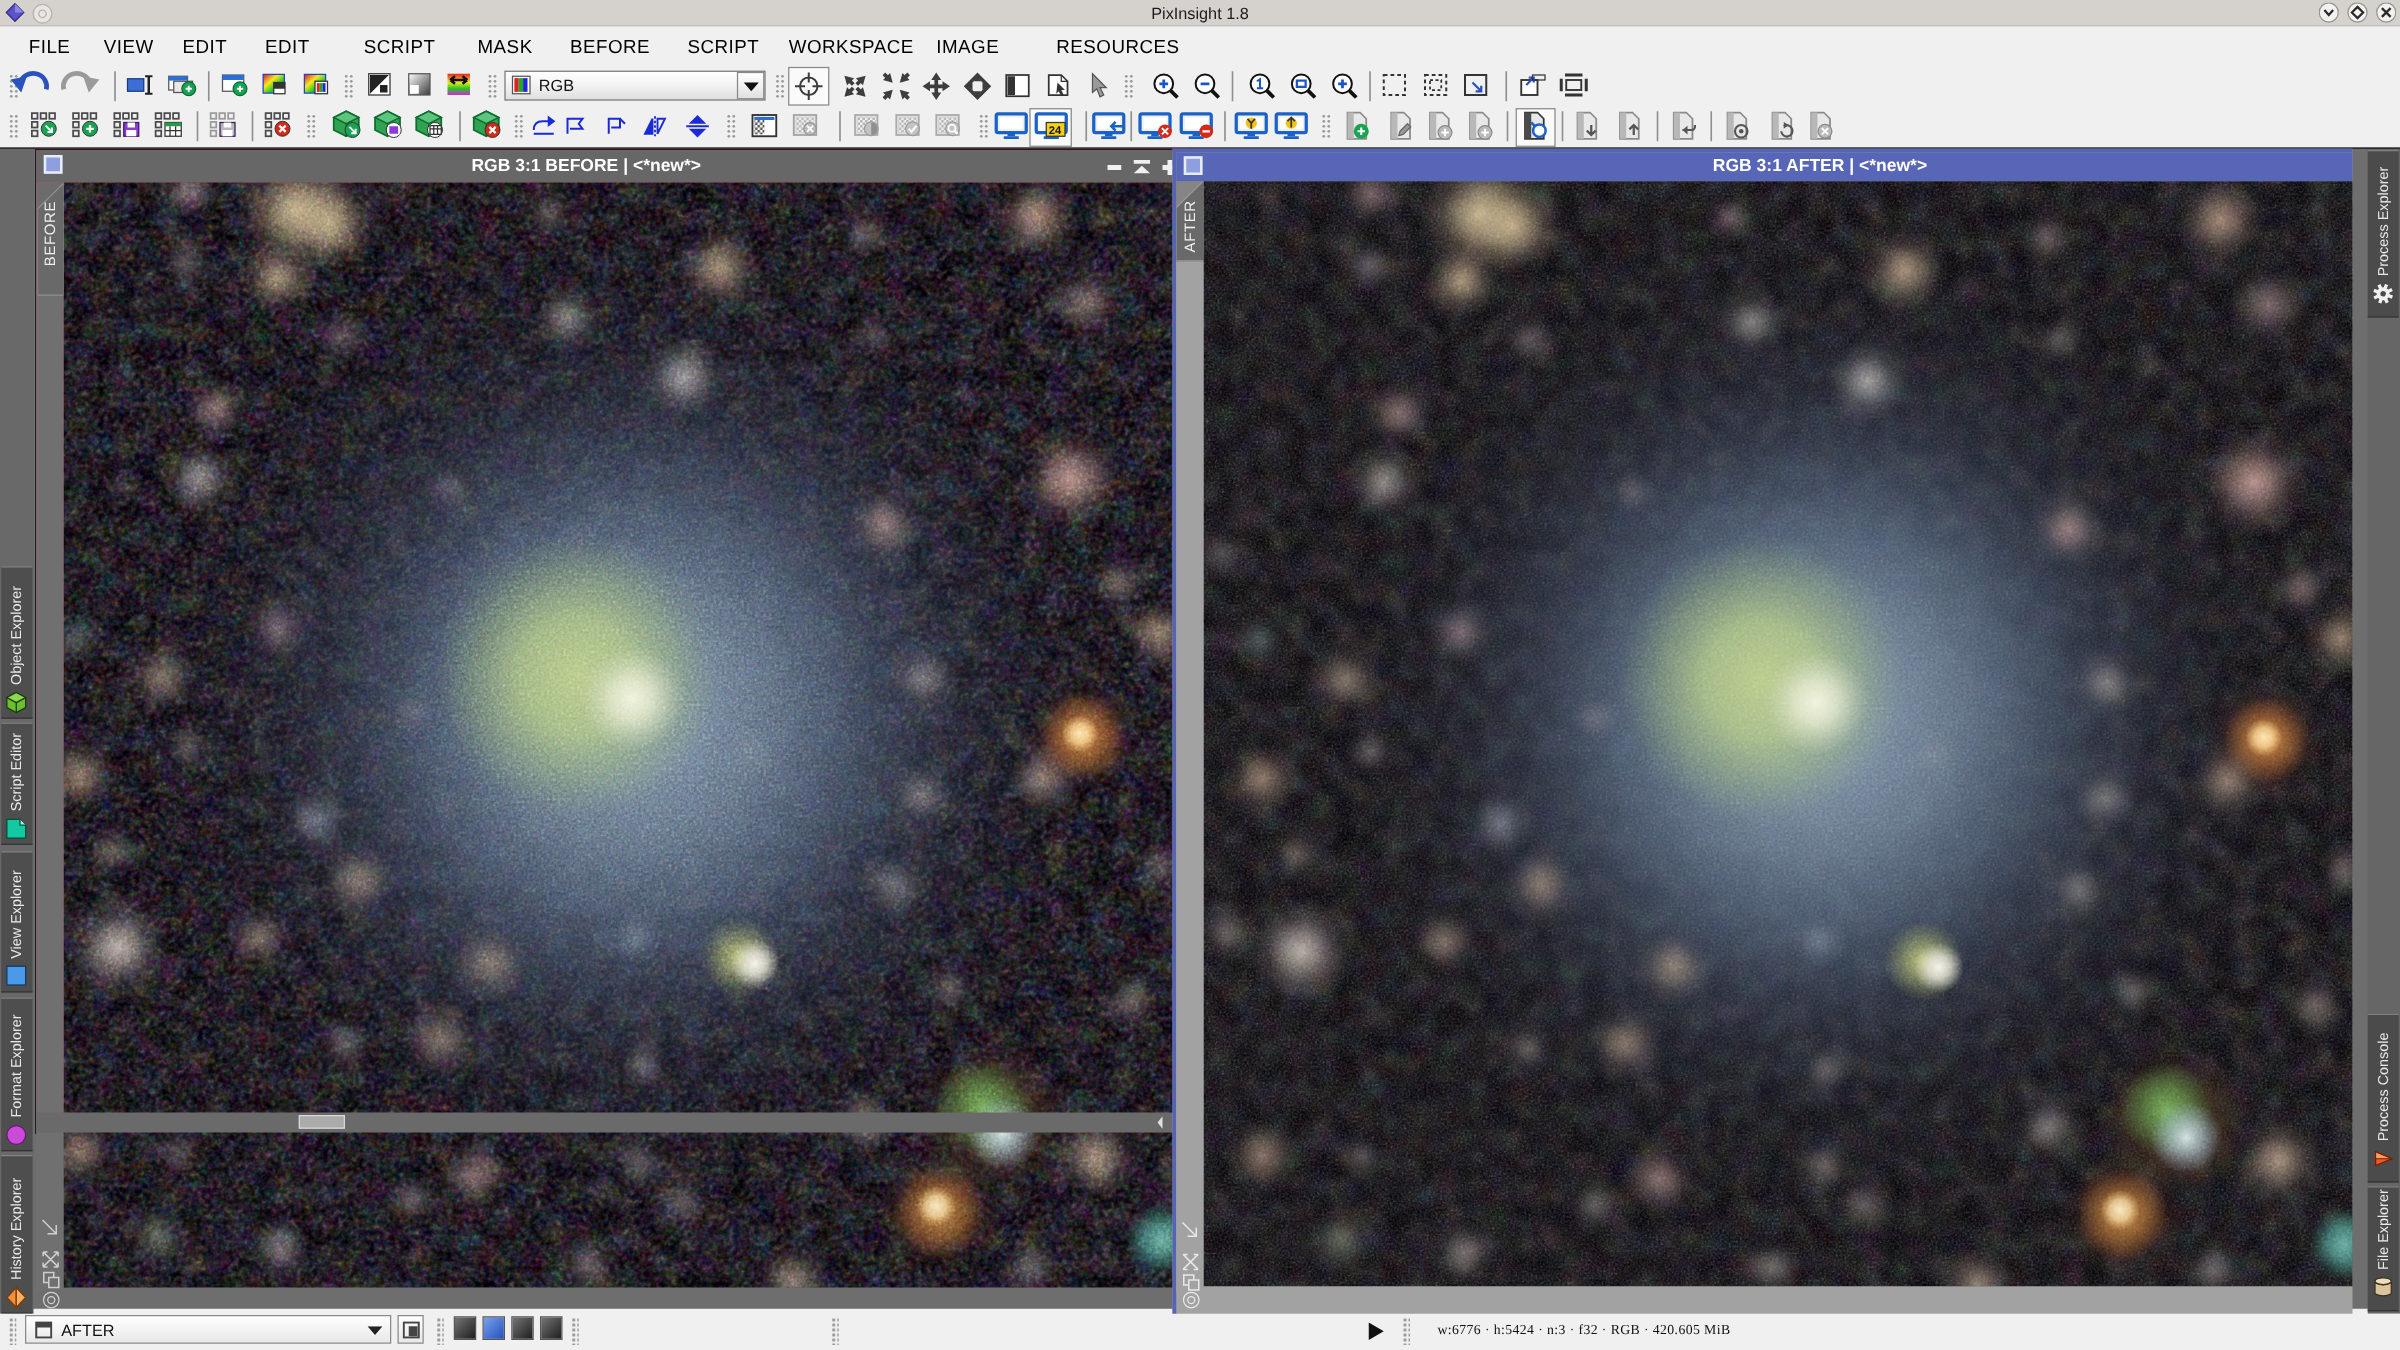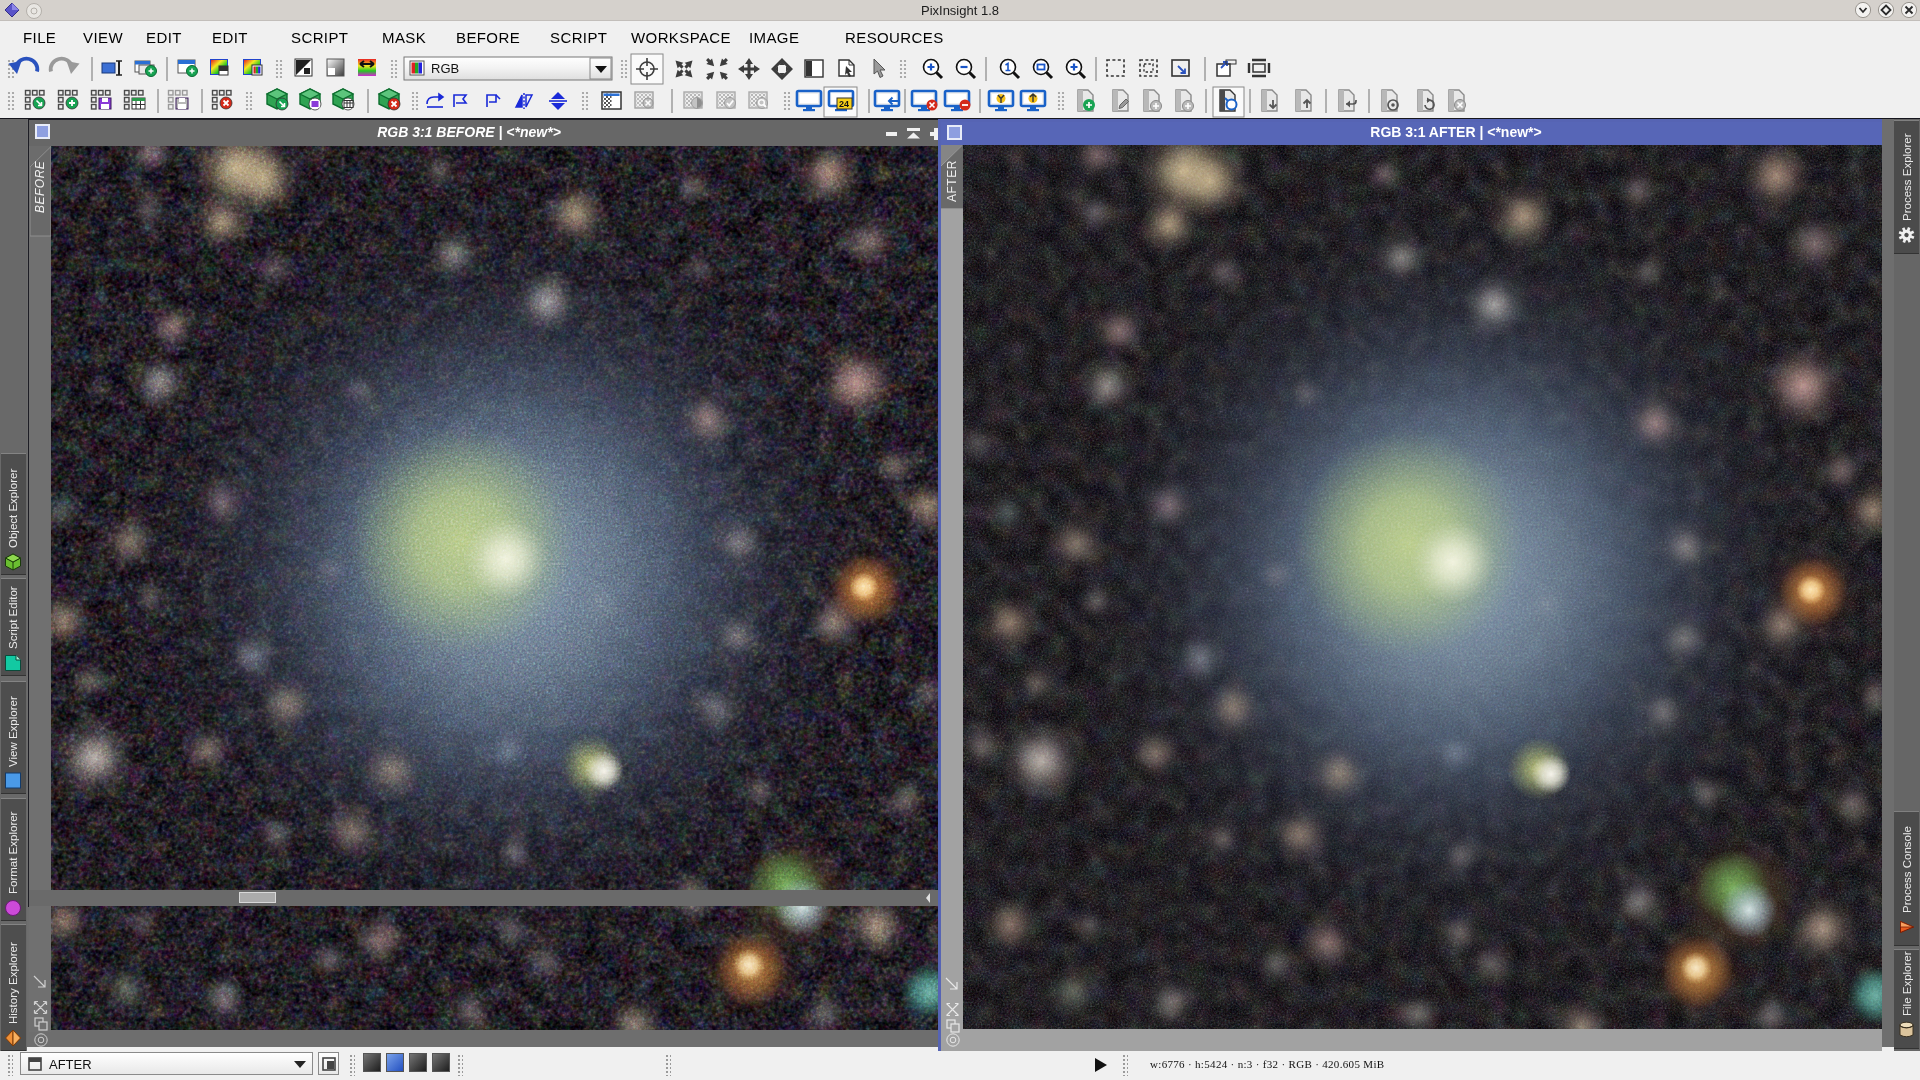--- a/index.html
+++ b/index.html
@@ -1,21 +1,21 @@
 <!DOCTYPE html>
 <html><head><meta charset="utf-8"><style>
 * { margin:0; padding:0; box-sizing:border-box; }
 body { width:1920px; height:1080px; font-family:"Liberation Sans", sans-serif; background:#f0f0f0; overflow:hidden; position:relative; }
 .abs { position:absolute; }
 #titlebar { left:0; top:0; width:1920px; height:21px; background:#d5d1cc; border-bottom:1px solid #c2beba; }
 #titlebar .t { position:absolute; left:0; right:0; top:3px; text-align:center; font-size:13px; color:#1c1c1c; }
 #menubar { left:0; top:22px; width:1920px; height:29px; background:#f0f0f0; }
 .mi { position:absolute; top:7px; font-size:15px; color:#000000; letter-spacing:0.4px; }
 #wsp { left:0; top:118px; width:1920px; height:929px; background:#6e6e6e; border-top:1px solid #16161d; }
-#wB { left:28px; top:119px; width:922px; height:788px; background:#ef4444; border:1px solid #1d1d24; border-right:none;font-style:italic; }
+#wB { left:28px; top:119px; width:922px; height:788px; background:#ef4444; border:1px solid #1d1d24; border-right:none; }
 #wB .tbar { position:absolute; left:0; top:0; width:100%; height:26px; background:#676767; }
 #wA { left:938px; top:119px; width:944px; height:1077px; background:#a2a2a2; border:3px solid #5664b4; border-right:none; }
 #wA .tbar { position:absolute; left:0; top:0; width:100%; height:23px; background:#5766b7; }
 .tbar .ttl { position:absolute; left:0; right:0; top:4px; text-align:center; color:#fff; font-weight:bold; font-size:14px; }
 .selicon { position:absolute; left:6px; top:4px; width:15px; height:15px; background:#8e9fe0; border:2px solid #e8ecf8; }
 .sb { position:absolute; bottom:0; left:0; right:0; height:16px; }
 .sbh { position:absolute; top:2px; height:11px; border:1px solid #d8d8d8; }
 .vtab { position:absolute; color:#efefef; font-size:12px; letter-spacing:0.5px; }
 #statusbar { left:0; top:1051px; width:1920px; height:29px; background:#f0f0f0; }
 .grip { position:absolute; width:6px; height:22px; background-image:radial-gradient(circle at 2px 2px, #9a9a9a 1.1px, transparent 1.3px); background-size:4px 4px; }

